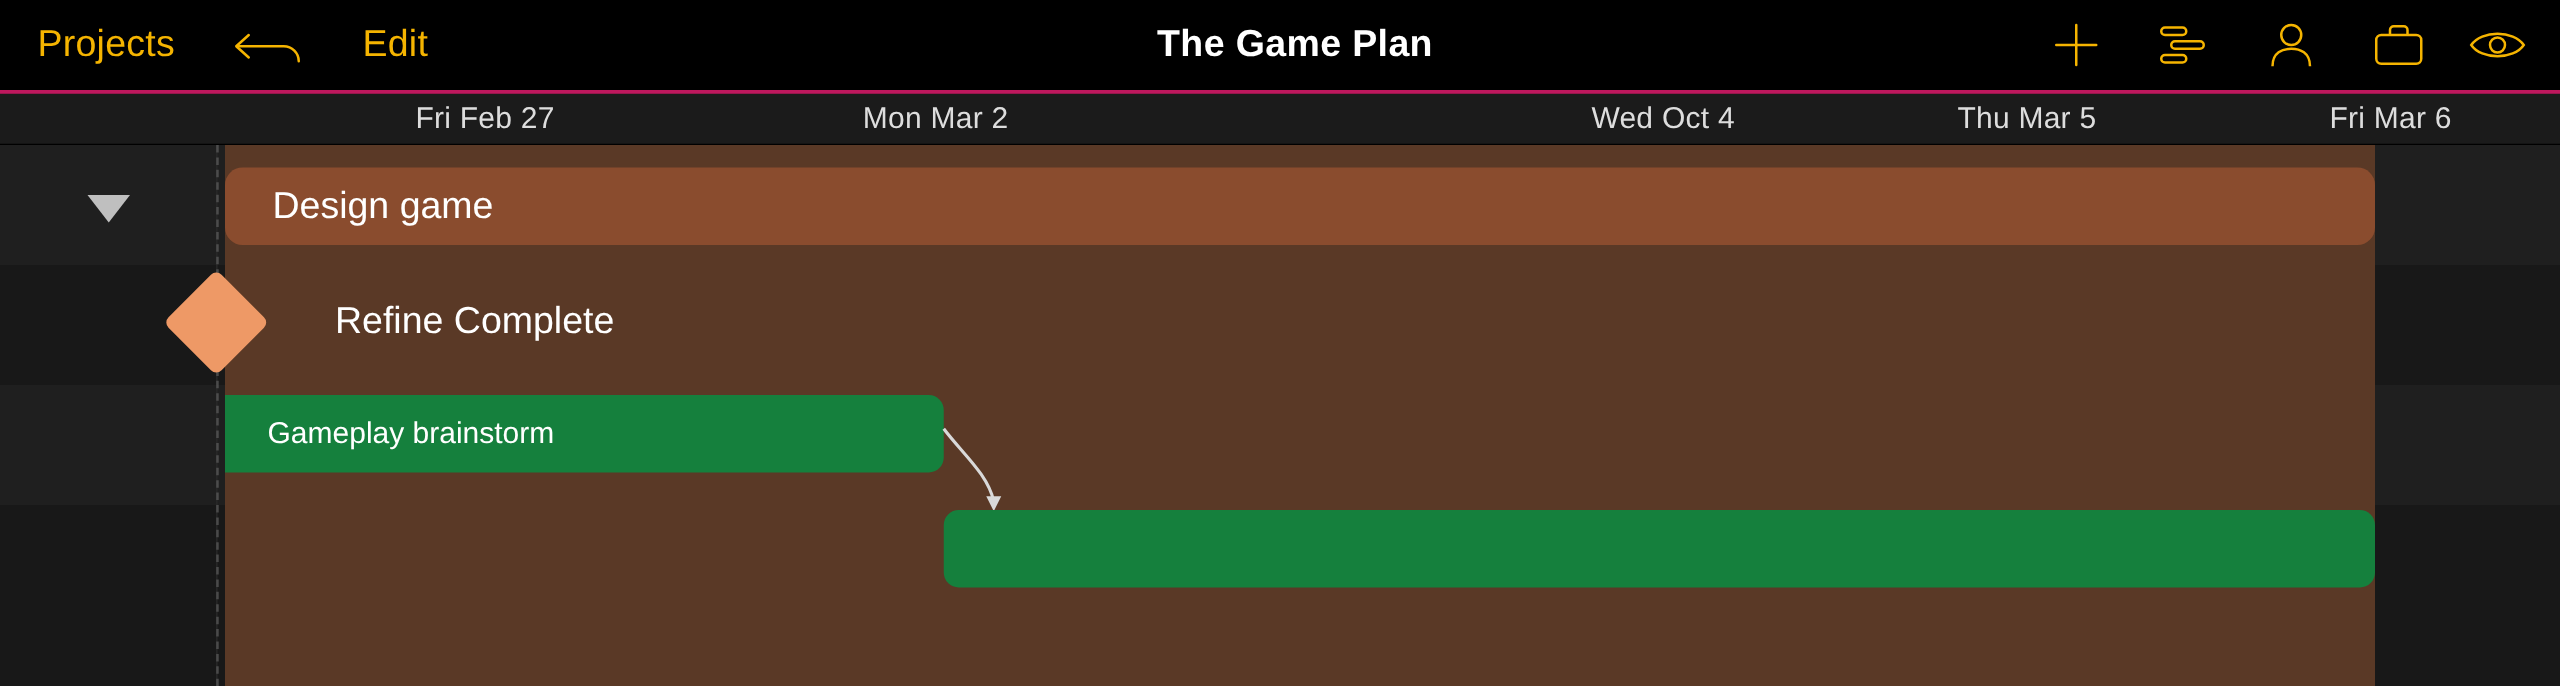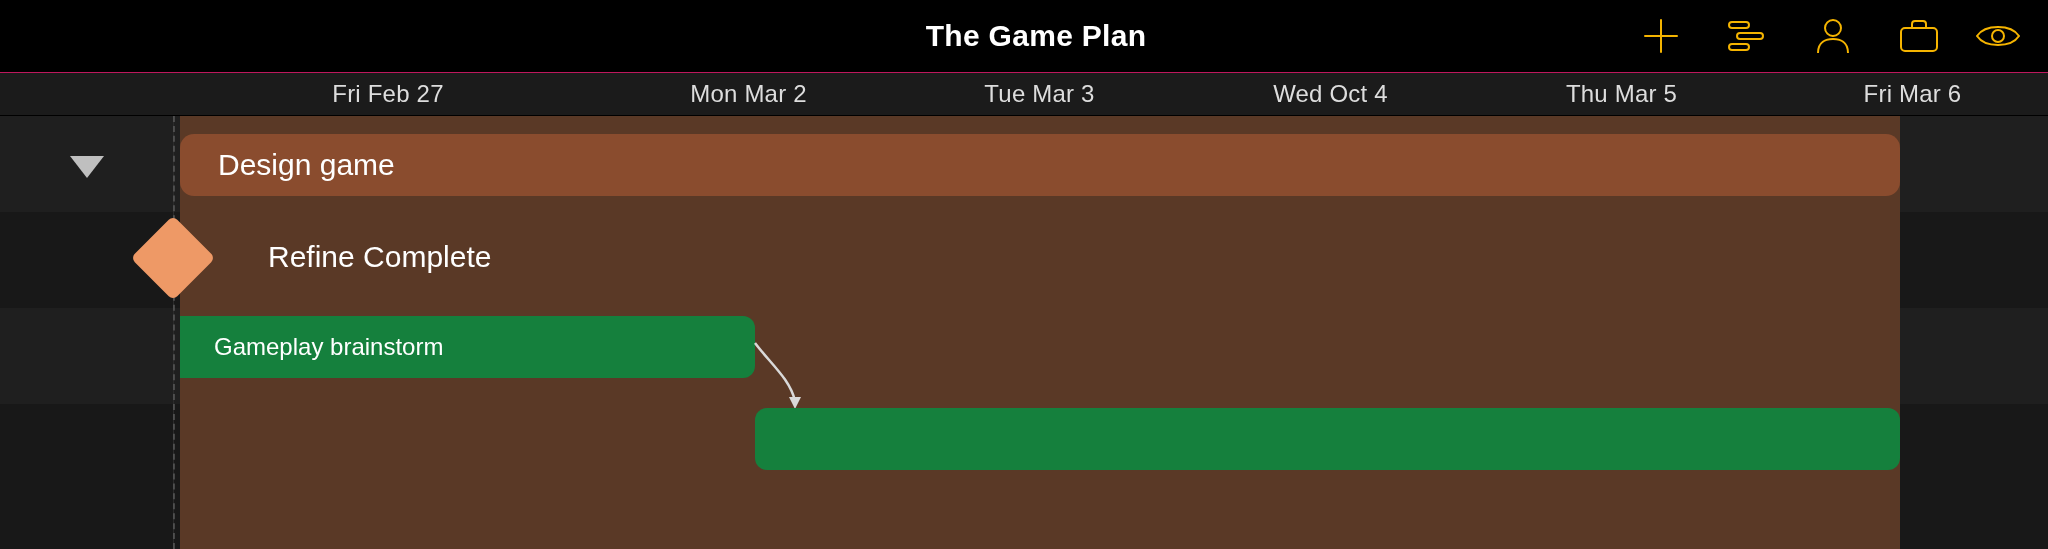--- a/index.html
+++ b/index.html
@@ -40,21 +40,21 @@
     display: flex; align-items: center; justify-content: center;
     color: #f5b400; cursor: pointer;
   }
   .tb-icon svg { stroke: #f5b400; fill: none; stroke-width: 2; }
 
   
   .date-header {
     position: relative;
     height: 44px;
     background: #1b1b1b;
-    border-top: 1px solid #be185d;
+    border-top: 3px solid #be185d;
     border-bottom: 1px solid #000;
   }
   .date-cell {
     position: absolute;
     top: 0; height: 100%;
     display: flex; align-items: center; justify-content: center;
     color: #ddd;
     font-size: 24px;
     letter-spacing: 0.2px;
   }
@@ -143,20 +143,34 @@
   .dep-arrow { position: absolute; pointer-events: none; }
   .dep-arrow svg { overflow: visible; }
   .dep-arrow path { stroke: #d9d9d9; stroke-width: 2.5; fill: none; }
   .dep-arrow .head { fill: #d9d9d9; stroke: none; }
 
 </style>
 </head>
 <body>
 
 <div class="toolbar">
+  <div class="left-group">
+    <div class="tb-btn" style="padding-left:30px;">
+      <span>Projects</span>
+    </div>
+    <div class="tb-icon" style="width:110px;">
+      <svg width="56" height="36" viewBox="0 0 56 36">
+        <path d="M12 10 L2 19 L12 28" stroke-linecap="round" stroke-linejoin="round"></path>
+        <path d="M3 19 H40 A12 12 0 0 1 52 31" stroke-linecap="round"></path>
+      </svg>
+    </div>
+    <div class="tb-btn">
+      <span>Edit</span>
+    </div>
+  </div>
 
   <div class="center-title">
     <span class="tb-title">The Game Plan</span>
   </div>
 
   <div class="right-group">
     <div class="tb-icon">
       <svg width="36" height="36" viewBox="0 0 36 36">
         <line x1="18" y1="2" x2="18" y2="34" stroke-linecap="round"></line>
         <line x1="2" y1="18" x2="34" y2="18" stroke-linecap="round"></line>
@@ -187,21 +201,20 @@
         <circle cx="23" cy="15" r="6"></circle>
       </svg>
     </div>
   </div>
 </div>
 
 <div class="date-header" id="date-header">
     <div class="date-cell" style="left: -140px; width: 313px; justify-content: flex-start; padding-left: 0px;">u Feb 26</div>
     <div class="date-cell" style="left: 173px; width: 430px;">Fri Feb 27</div>
     <div class="date-cell" style="left: 603px; width: 291px;">Mon Mar 2</div>
-    <div class="date-cell" style="left: 894px; width: 291px;">Tue Mar 3</div>
     <div class="date-cell" style="left: 1185px; width: 291px;">Wed Oct 4</div>
     <div class="date-cell" style="left: 1476px; width: 291px;">Thu Mar 5</div>
     <div class="date-cell" style="left: 1767px; width: 291px;">Fri Mar 6</div>
   </div>
 
 <div class="chart-body">
 
   <div class="row-stripes">
     <div class="r0"></div>
       <div class="r1"></div>

